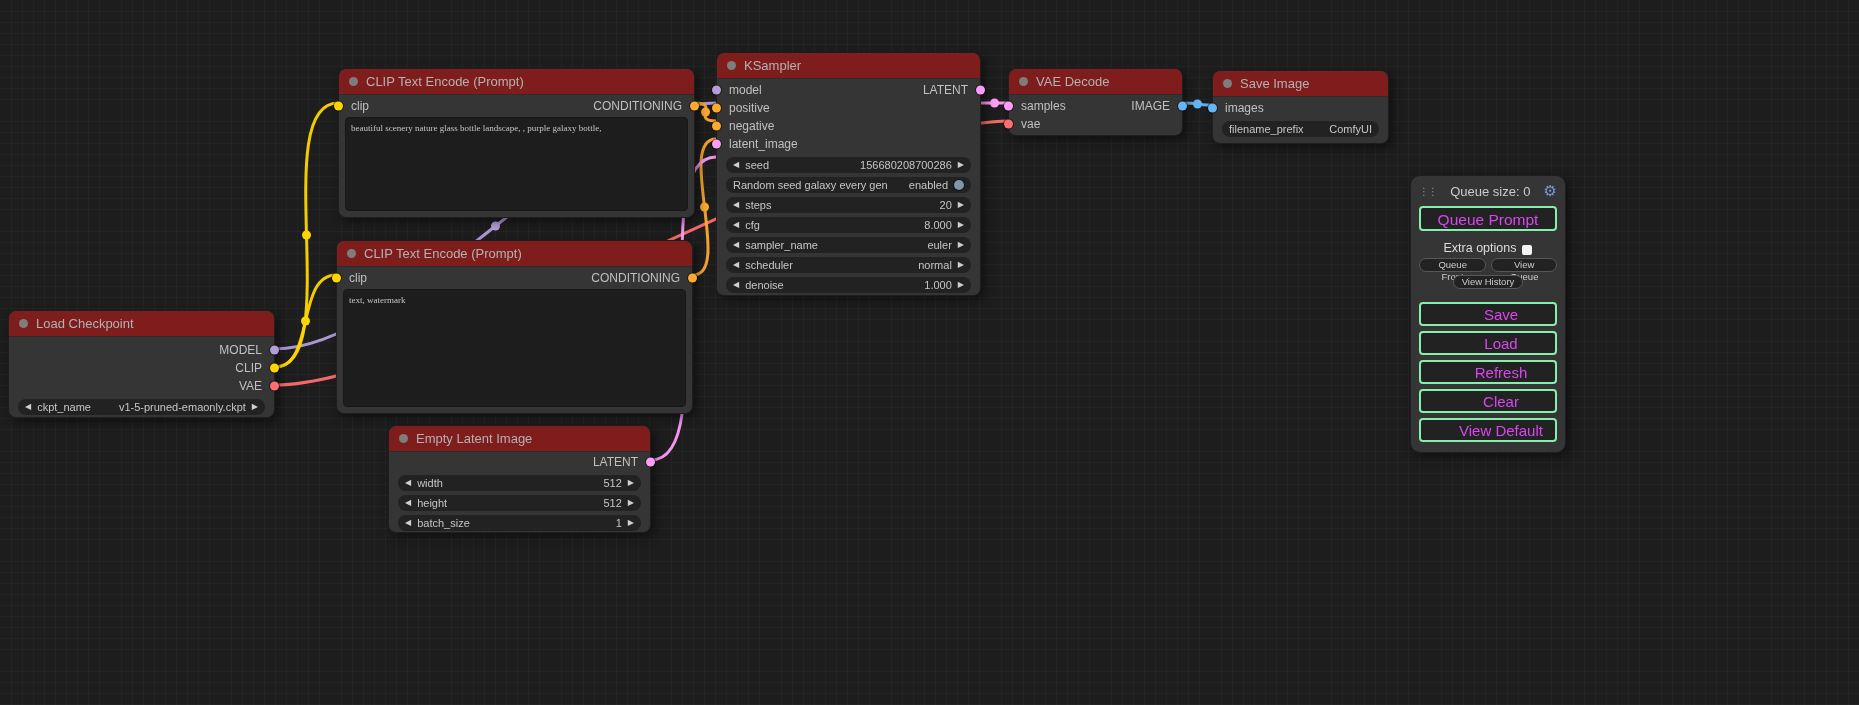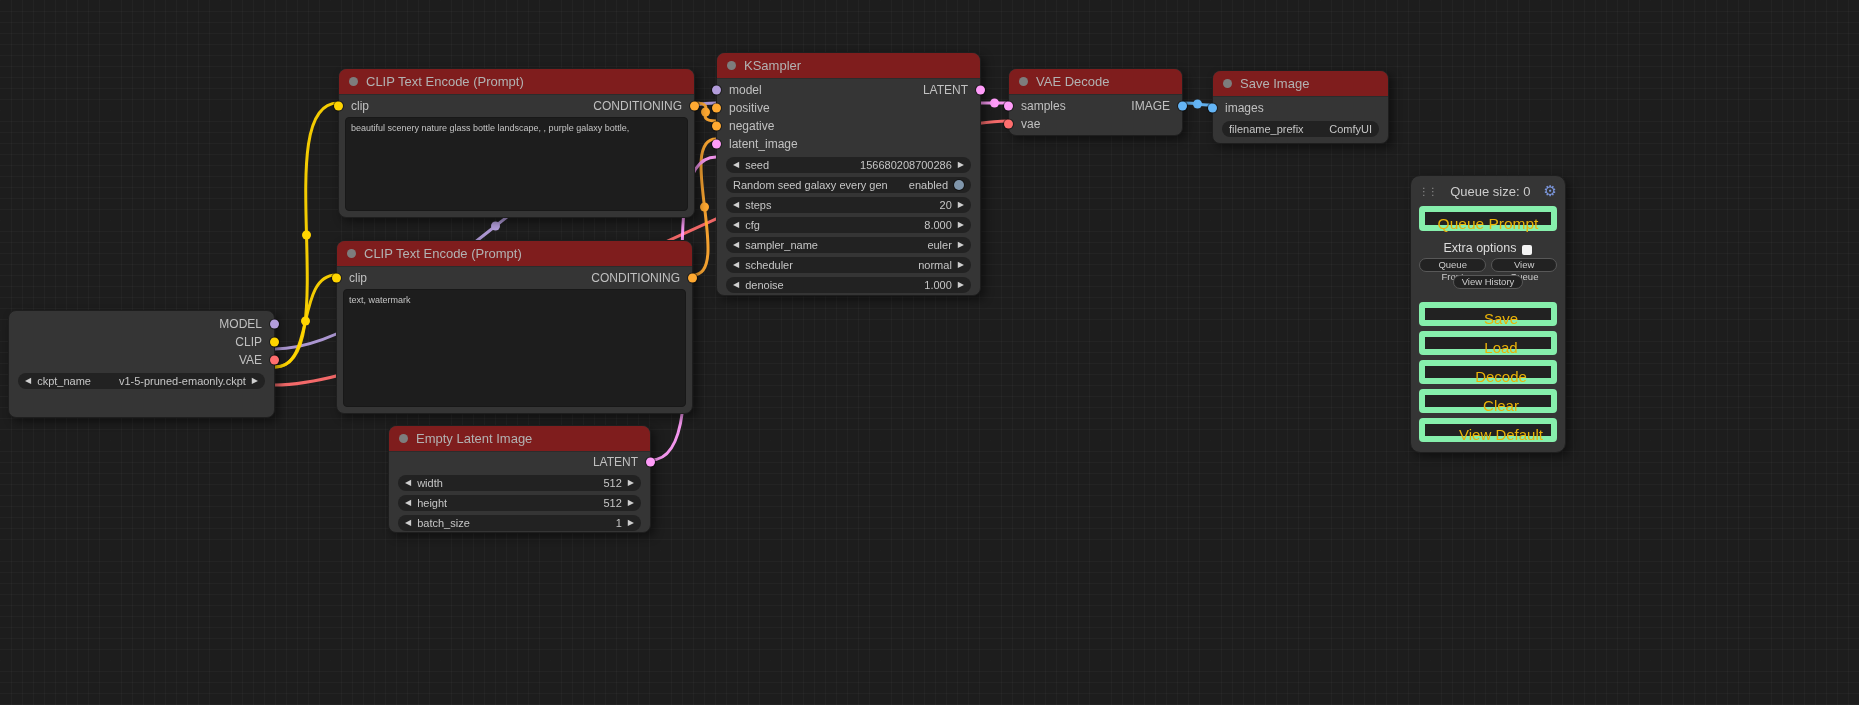--- a/index.html
+++ b/index.html
@@ -50,21 +50,21 @@
     top:50%; transform:translateY(-50%);
     box-shadow:0 0 0 1px rgba(0,0,0,.45);
   }
   .slot .dot.in{ left:-5px; }
   .slot .dot.out{ right:-5px; }
   .slot .lbl-out{ margin-left:auto; }
   .slot.duo{ justify-content:space-between; }
   .prompt-text{
     position:absolute; left:6px; right:6px; bottom:6px;
     background:#1d1d1d; border:1px solid #181818; border-radius:4px;
-    color:#c4c4c4; font-family:Liberation Sans, sans-serif;
+    color:#c4c4c4; font-family:Liberation Serif, serif;
     font-size:9px; line-height:1.5; padding:4px 5px;
     white-space:pre-wrap; word-wrap:break-word; overflow:hidden;
   }
   .widget{
     height:16px; margin:4px 9px 0 9px;
     background:#222222; border-radius:9px;
     display:flex; align-items:center;
     font-size:11px; color:#c6c6c6;
     padding:0 7px; gap:6px;
   }
@@ -94,22 +94,22 @@
   .drag-handle{
     font-family:"DejaVu Sans", sans-serif; color:#8f8f8f; font-size:10px;
     letter-spacing:-1px; cursor:grab;
   }
   .qp-title{ flex:1; text-align:center; }
   .gear{
     font-family:"DejaVu Sans", sans-serif; color:#7b96dc; font-size:15px;
     line-height:1; cursor:pointer;
   }
   .btn{
-    background:#222222; border:6px solid #86efac; border-radius:4px;
-    color:#eab308; text-align:center; cursor:pointer;
+    background:#222222; border:2px solid #86efac; border-radius:4px;
+    color:#d946ef; text-align:center; cursor:pointer;
     font-family:"Liberation Sans", sans-serif;
   }
   .btn-big{ height:24px; line-height:22px; font-size:15px; margin-top:5px;padding-left:26px; }
   #queue-prompt-btn{ height:25px; line-height:23px; font-size:15.5px; margin-top:2px; }
   .extra-options{
     display:flex; align-items:flex-end; justify-content:center; gap:6px;
     height:20px; margin-top:4px; color:#dddddd; font-size:12.5px;
   }
   .checkbox{
     width:10px; height:10px; background:#f4f4f4; border-radius:2px; cursor:pointer;
@@ -142,20 +142,24 @@
     <circle cx="305.5" cy="321" r="4.5" fill="#FFD500"></circle>
     <circle cx="641.5" cy="253" r="4.5" fill="#FF6E6E"></circle>
     <circle cx="705.5" cy="112" r="4.5" fill="#FFA931"></circle>
     <circle cx="704.5" cy="207" r="4.5" fill="#FFA931"></circle>
     <circle cx="683.5" cy="308" r="4.5" fill="#FF9CF9"></circle>
     <circle cx="994.5" cy="103" r="4.5" fill="#FF9CF9"></circle>
     <circle cx="1197.5" cy="104" r="4.5" fill="#64B5F6"></circle>
   </svg>
 
   <div class="node" style="left:8px; top:310px; width:267px; height:108px;">
+    <div class="node-title">
+      <span class="collapse-dot"></span>
+      <span>Load Checkpoint</span>
+    </div>
     <div class="slot" style="margin-top:4px;">
       <span class="lbl-out">MODEL</span>
       <span class="dot out" style="background: rgb(179, 157, 219);"></span>
     </div>
     <div class="slot">
       <span class="lbl-out">CLIP</span>
       <span class="dot out" style="background: rgb(255, 213, 0);"></span>
     </div>
     <div class="slot">
       <span class="lbl-out">VAE</span>
@@ -338,18 +342,18 @@
     <div class="qp-smallrow">
       <span class="btn btn-small">Queue Front</span>
       <span class="btn btn-small">View Queue</span>
     </div>
     <div class="qp-smallrow">
       <span class="btn btn-small">View History</span>
     </div>
     <div class="gap"></div>
     <div class="btn btn-big">Save</div>
     <div class="btn btn-big">Load</div>
-    <div class="btn btn-big">Decode</div>
+    <div class="btn btn-big">Refresh</div>
     <div class="btn btn-big">Clear</div>
     <div class="btn btn-big">View Default</div>
   </div>
 
 </div>
 
 </body></html>

